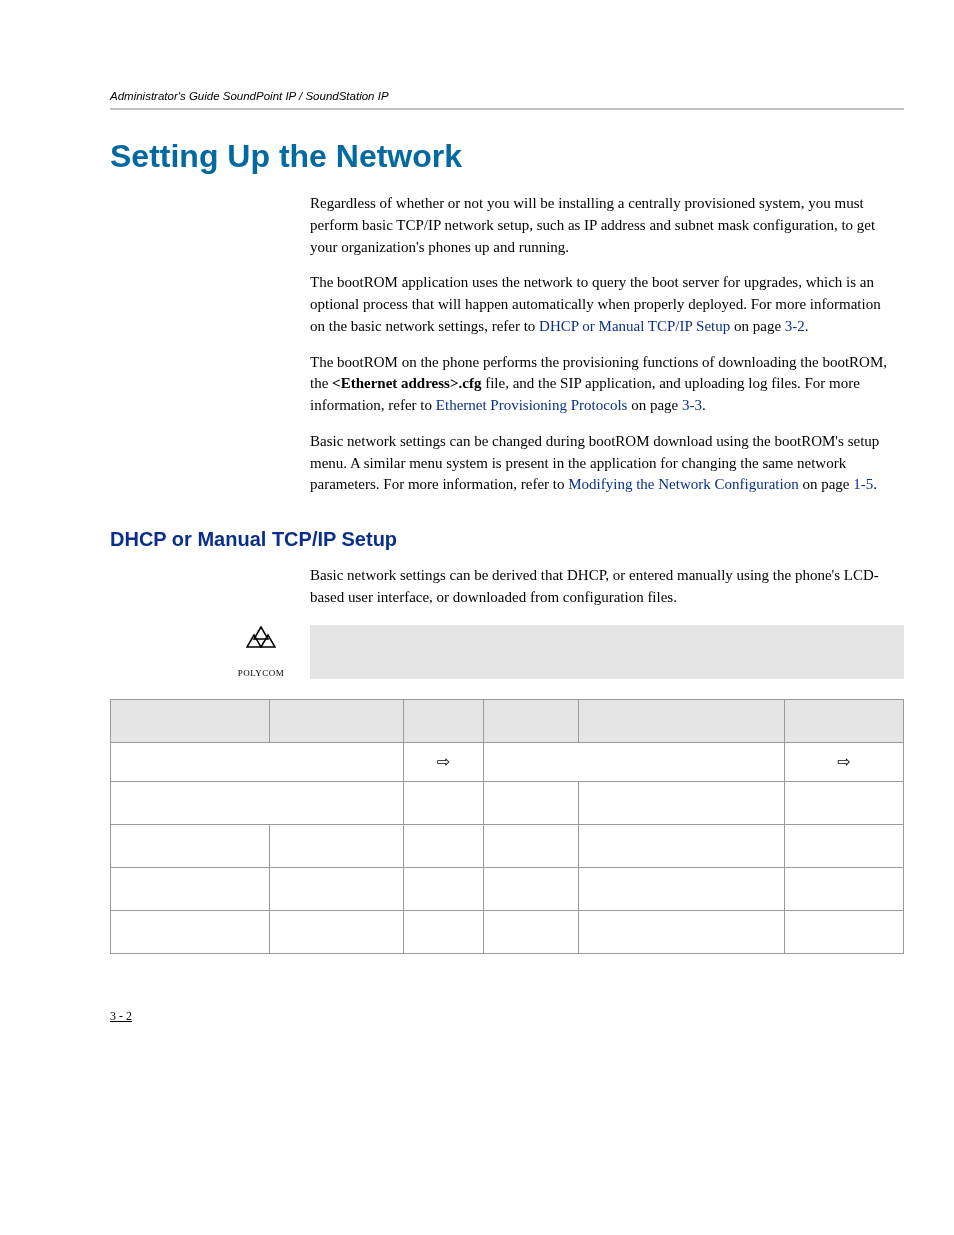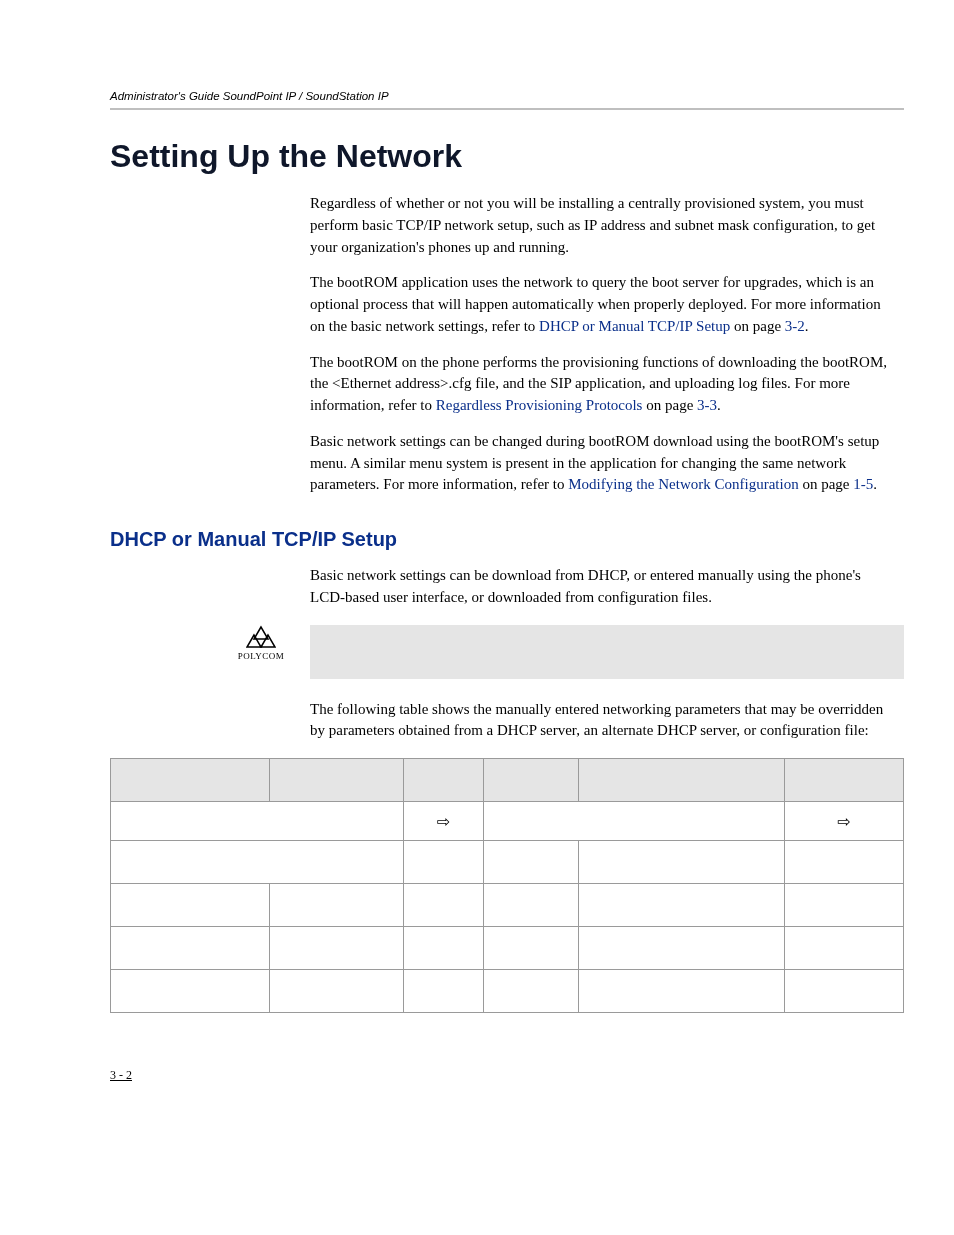--- a/index.html
+++ b/index.html
@@ -24,21 +24,21 @@
     }
     .header-rule {
       border: none;
       border-top: 2px solid #bfbfbf;
       margin: 0 0 28px 0;
     }
     h1.section-title {
       font-family: 'Futura', 'Century Gothic', 'Trebuchet MS', sans-serif;
       font-weight: bold;
       font-size: 32px;
-      color: #0f172a;
+      color: #0369a1;
       margin: 0 0 18px 0;
     }
     h2.subsection-title {
       font-family: 'Futura', 'Century Gothic', 'Trebuchet MS', sans-serif;
       font-weight: bold;
       font-size: 20px;
       color: #0a2f8a;
       margin: 32px 0 14px 0;
     }
     .body-block {
@@ -46,38 +46,38 @@
     }
     .body-block p {
       margin: 0 12px 14px 0;
       line-height: 1.45;
     }
     .link {
       color: #0a2f8a;
       cursor: pointer;
     }
     .bold {
-      font-weight: normal;
+      font-weight: bold;
     }
     .note-row {
       display: flex;
       align-items: flex-start;
       margin: 16px 0 20px -80px;
     }
     .note-logo {
       width: 62px;
       flex-shrink: 0;
       text-align: center;
     }
     .note-logo svg { display: block; margin: 0 auto; }
     .note-logo-text {
       font-family: 'Times New Roman', serif;
       font-size: 9px;
       letter-spacing: 0.5px;
-      margin-top: 2px;
+      margin-top: 19px;
     }
     .note-box {
       background: #e5e5e5;
       flex: 1;
       min-height: 54px;
       margin-left: 18px;
     }
     table.param-table {
       width: 100%;
       border-collapse: collapse;
@@ -116,46 +116,45 @@
   <h1 class="section-title">Setting Up the Network</h1>
 
   <div class="body-block">
     <p>Regardless of whether or not you will be installing a centrally provisioned system, you must perform basic TCP/IP network setup, such as IP address and subnet mask configuration, to get your organization's phones up and running.</p>
 
     <p>
       <span>The bootROM application uses the network to query the boot server for upgrades, which is an optional process that will happen automatically when properly deployed. For more information on the basic network settings, refer to </span><span class="link">DHCP or Manual TCP/IP Setup</span><span> on page </span><span class="link">3-2</span><span>.</span>
     </p>
 
     <p>
-      <span>The bootROM on the phone performs the provisioning functions of downloading the bootROM, the </span><span class="bold">&lt;Ethernet address&gt;.cfg</span><span> file, and the SIP application, and uploading log files. For more information, refer to </span><span class="link">Regardless Provisioning Protocols</span><span> on page </span><span class="link">3-3</span><span>.</span>
+      <span>The bootROM on the phone performs the provisioning functions of downloading the bootROM, the </span><span class="bold">&lt;Ethernet address&gt;.cfg</span><span> file, and the SIP application, and uploading log files. For more information, refer to </span><span class="link">Ethernet Provisioning Protocols</span><span> on page </span><span class="link">3-3</span><span>.</span>
     </p>
 
     <p>
       <span>Basic network settings can be changed during bootROM download using the bootROM's setup menu. A similar menu system is present in the application for changing the same network parameters. For more information, refer to </span><span class="link">Modifying the Network Configuration</span><span> on page </span><span class="link">1-5</span><span>.</span>
     </p>
   </div>
 
   <h2 class="subsection-title">DHCP or Manual TCP/IP Setup</h2>
 
   <div class="body-block">
-    <p>Basic network settings can be download from DHCP, or entered manually using the phone's LCD-based user interface, or downloaded from configuration files.</p>
+    <p>Basic network settings can be derived that DHCP, or entered manually using the phone's LCD-based user interface, or downloaded from configuration files.</p>
 
     <div class="note-row">
       <div class="note-logo">
         <svg width="30" height="24" viewBox="0 0 30 24">
           <polygon points="15,2 8,14 22,14" fill="none" stroke="#000" stroke-width="1.5"></polygon>
           <polygon points="8,10 1,22 15,22" fill="none" stroke="#000" stroke-width="1.5"></polygon>
           <polygon points="22,10 15,22 29,22" fill="none" stroke="#000" stroke-width="1.5"></polygon>
         </svg>
         <div class="note-logo-text">POLYCOM</div>
       </div>
       <div class="note-box"></div>
     </div>
 
-    <p>The following table shows the manually entered networking parameters that may be overridden by parameters obtained from a DHCP server, an alternate DHCP server, or configuration file:</p>
   </div>
 
   <table class="param-table">
     <colgroup>
       <col style="width:20%">
       <col style="width:17%">
       <col style="width:10%">
       <col style="width:12%">
       <col style="width:26%">
       <col style="width:15%">

